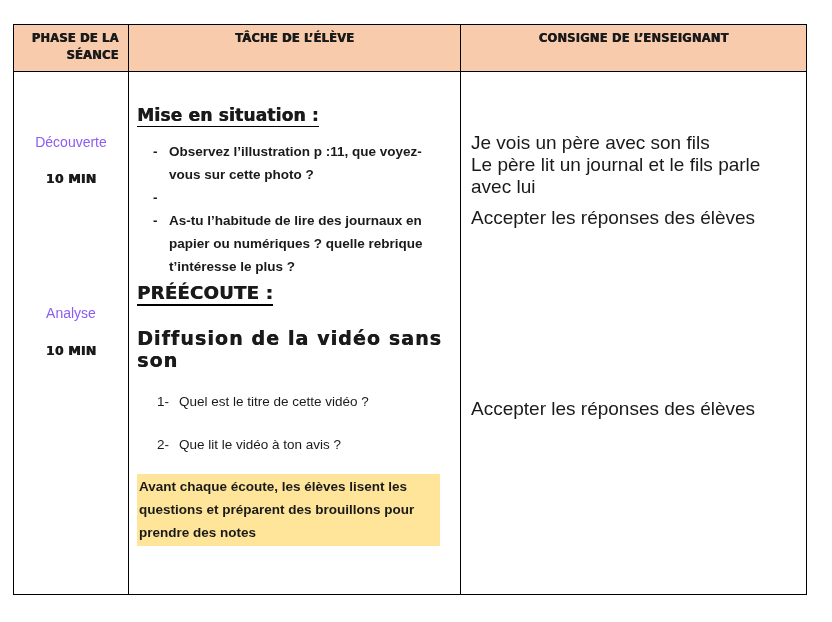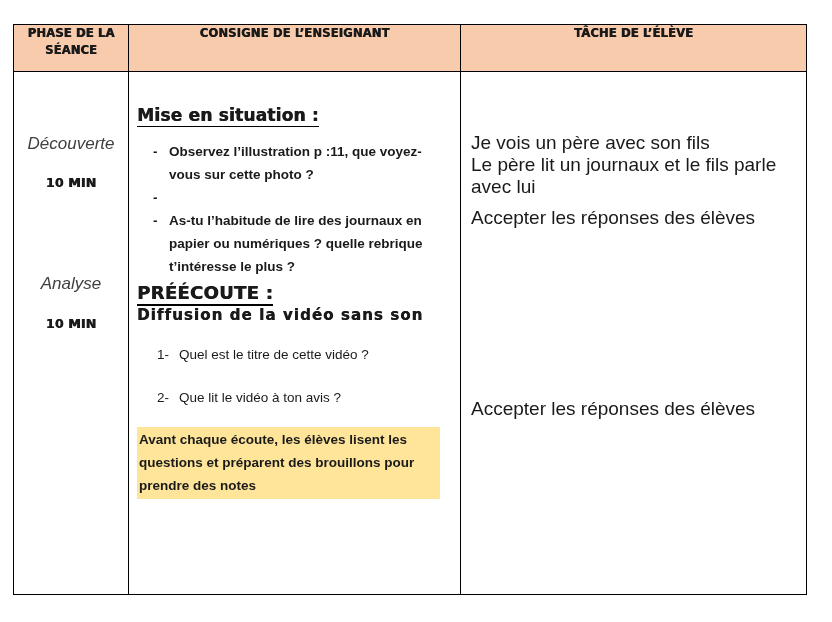--- a/index.html
+++ b/index.html
@@ -21,57 +21,57 @@
     border-top:1.5px solid var(--border);
   }
   .cell {
     border-right:1.5px solid var(--border);
     border-bottom:1.5px solid var(--border);
     overflow:hidden;
   }
   .hdr {
     background:var(--header-bg);
     display:flex; justify-content:center; align-items:flex-start;
-    text-align:center;
+    padding-top:5px; text-align:right;
   }
   .display {
     font-family:"DejaVu Sans", sans-serif;
     font-weight:bold;
     text-shadow:0.6px 0 currentColor;
     letter-spacing:0.2px;
   }
   .hdr .display { font-size:11.5px; line-height:17px; }
   .hdr-c1 .display { max-width:95px; }
 
   
   .phase-cell { display:flex; flex-direction:column; align-items:center; text-align:center; }
-  .phase-name { font-size:17px; color:#404040;font-style:italic; }
+  .phase-name { font-size:14px; color:#8b5cf6; }
   .phase1-name { margin-top:62px; }
   .phase1-dur  { margin-top:21px; font-size:12.5px; }
-  .phase2-name { margin-top:84px; }
+  .phase2-name { margin-top:119px; }
   .phase2-dur  { margin-top:22px; font-size:12.5px; }
 
   
   .consigne-cell { padding:0 6px 0 8px; }
   .sec-title {
     display:inline-block; margin-top:33px;
     font-size:17px; line-height:20px;
     border-bottom:1.5px solid #000; padding-bottom:1px;
   }
   .bullets { list-style:none; margin-top:13px; }
   .bullet { display:flex; font-weight:bold; font-size:13.5px; line-height:23px; }
   .bullet .marker { width:16px; margin-left:16px; flex:none; font-weight:bold; }
   .bullet .btext { width:284px; }
   .sec2-title {
     display:inline-block; margin-top:4px;
     font-size:18px; line-height:21px; letter-spacing:0.3px;
     border-bottom:2px solid #000; padding-bottom:1px;
   }
   .sec2-sub {
-    font-size:15px; font-weight:bold;
+    margin-top:21px; font-size:19px; font-weight:bold;
     letter-spacing:1.1px; font-family:"DejaVu Sans", sans-serif;
     text-shadow:0.4px 0 currentColor;
   }
   .question { display:flex; font-size:13.5px; line-height:16px; }
   .q1 { margin-top:23px; }
   .q2 { margin-top:27px; }
   .question .marker { width:22px; margin-left:20px; flex:none; }
   .hypo { margin-top:29px; font-size:13.5px; font-weight:bold; }
   .note {
     display:block; width:303px; margin-top:21px;
@@ -88,24 +88,24 @@
 </style>
 </head>
 <body>
 
 <div class="tbl">
 
   <div class="cell hdr hdr-c1">
     <span class="display">PHASE DE LA SÉANCE</span>
   </div>
   <div class="cell hdr">
-    <span class="display">CONSIGNE DE L’ENSEIGNANT</span>
+    <span class="display">TÂCHE DE L’ÉLÈVE</span>
   </div>
   <div class="cell hdr">
-    <span class="display">TÂCHE DE L’ÉLÈVE</span>
+    <span class="display">CONSIGNE DE L’ENSEIGNANT</span>
   </div>
 
   <div class="cell phase-cell">
     <span class="phase-name phase1-name">Découverte</span>
     <span class="display phase1-dur">10 MIN</span>
     <span class="phase-name phase2-name">Analyse</span>
     <span class="display phase2-dur">10 MIN</span>
   </div>
 
   <div class="cell consigne-cell">
@@ -138,18 +138,18 @@
       <span class="marker">2-</span>
       <span>Que lit le vidéo à ton avis ?</span>
     </div>
 
 
     <span class="note">Avant chaque écoute, les élèves lisent les questions et préparent des brouillons pour prendre des notes</span>
   </div>
 
   <div class="cell tache-cell">
     <div class="answer">Je vois un père avec son fils</div>
-    <div class="answer">Le père lit un journaux et le fils parle avec lui</div>
+    <div class="answer">Le père lit un journal et le fils parle avec lui</div>
     <div class="accept1">Accepter les réponses des élèves</div>
     <div class="accept2">Accepter les réponses des élèves</div>
   </div>
 
 </div>
 
 </body></html>

